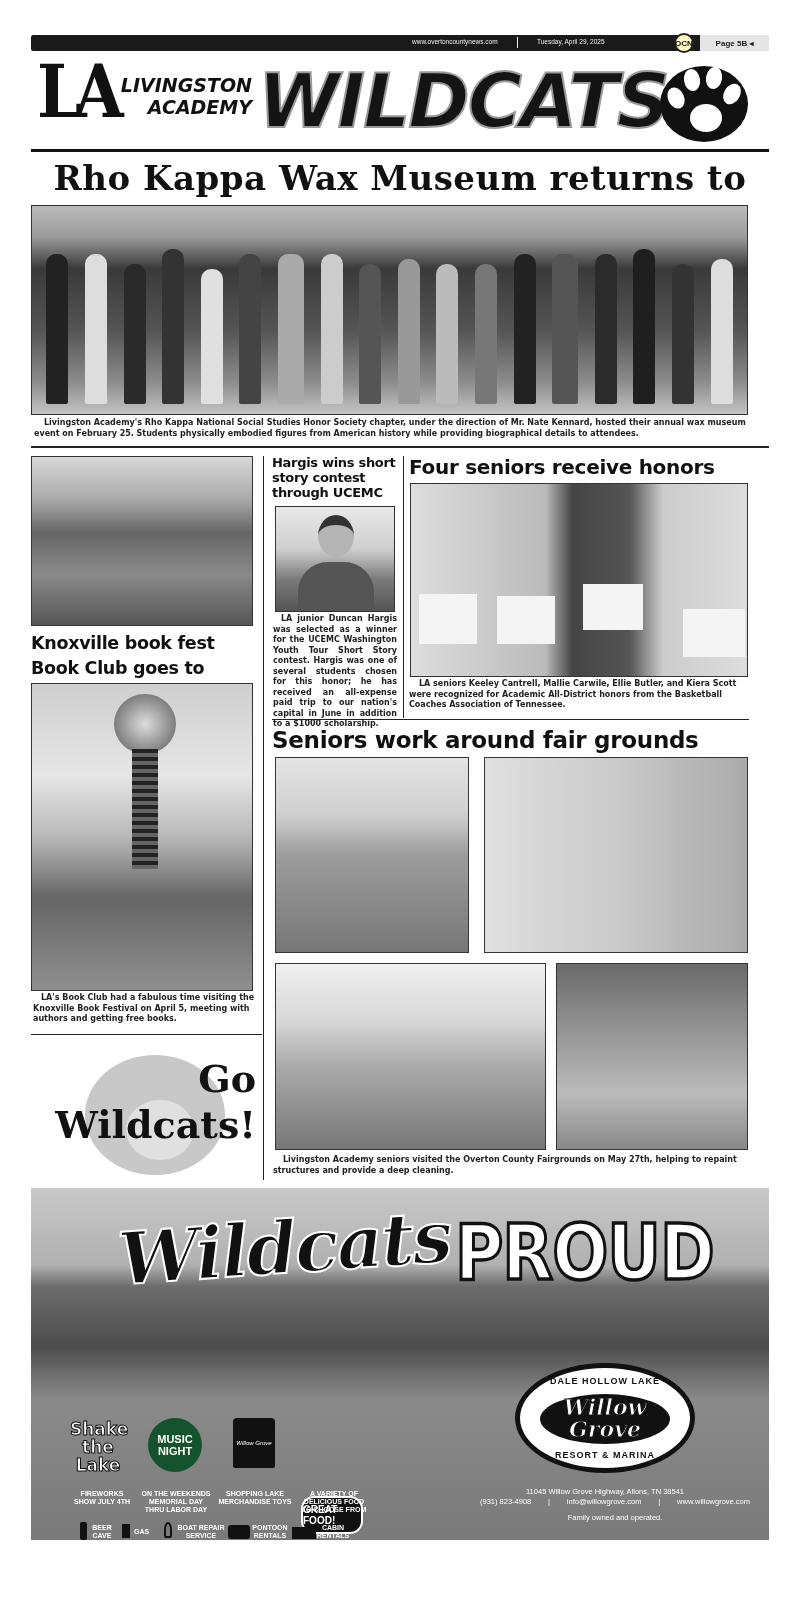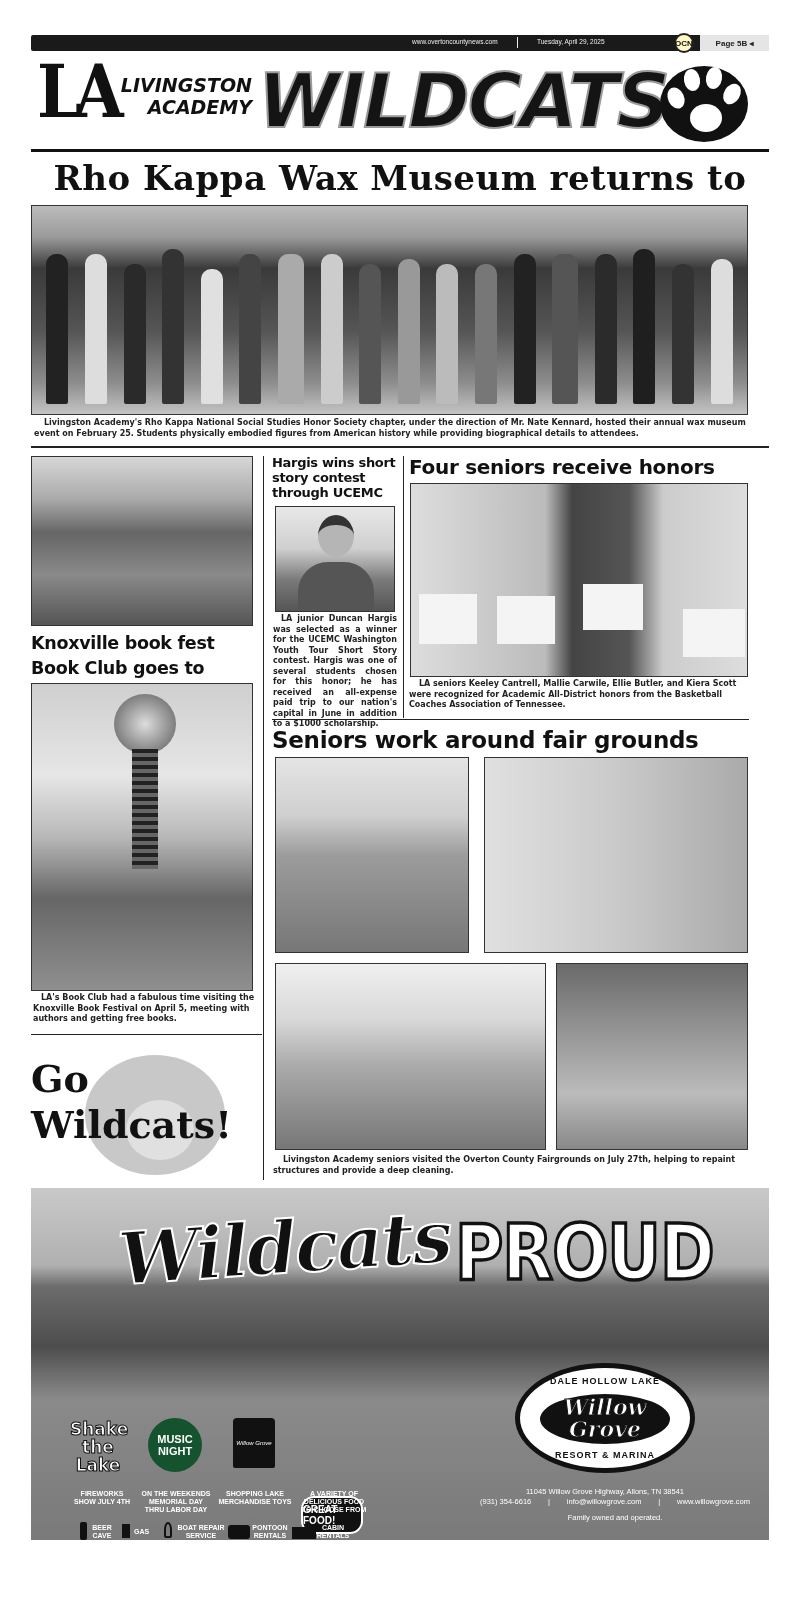--- a/index.html
+++ b/index.html
@@ -94,21 +94,21 @@
 <div class="abs photo" style="left:31px;top:683px;width:222px;height:308px;background:linear-gradient(#cfcfcf 0%,#e6e6e6 30%,#b8b8b8 50%,#666 70%,#8f8f8f 100%);">
   <div style="position:absolute;left:82px;top:10px;width:62px;height:60px;border-radius:50%;background:radial-gradient(#ddd,#555);"></div>
   <div style="position:absolute;left:100px;top:65px;width:26px;height:120px;background:repeating-linear-gradient(#222 0 4px,#666 4px 8px);"></div>
 </div>
 <div class="abs caption" style="left:33px;top:993px;width:222px;text-indent:8px;">LA's Book Club had a fabulous time visiting the Knoxville Book Festival on April 5, meeting with authors and getting free books.</div>
 <div class="abs hrule" style="left:31px;top:1034px;width:231px;"></div>
 <svg class="abs" style="left:80px;top:1040px;width:150px;height:138px;" viewBox="0 0 150 138">
   <ellipse cx="75" cy="75" rx="70" ry="60" fill="#c8c8c8"></ellipse>
   <ellipse cx="80" cy="90" rx="34" ry="30" fill="#e0e0e0"></ellipse>
 </svg>
-<div class="abs" style="left:31px;top:1056px;width:225px;text-align:left;font-family:'DejaVu Serif',serif;font-weight:bold;font-size:38px;line-height:46px;color:#111;">
+<div class="abs" style="left:31px;top:1056px;width:225px;text-align:right;font-family:'DejaVu Serif',serif;font-weight:bold;font-size:38px;line-height:46px;color:#111;">
   <div>Go</div>
   <div>Wildcats!</div>
 </div>
 
 <div class="abs vrule" style="left:263px;top:456px;height:724px;"></div>
 
 <div class="abs sub-head" style="left:272px;top:455px;width:128px;font-size:13px;line-height:15px;">Hargis wins short story contest through UCEMC</div>
 <div class="abs photo" style="left:275px;top:506px;width:120px;height:106px;background:linear-gradient(#e8e8e8 0%,#cfcfcf 40%,#7a7a7a 70%,#555 100%);">
   <div style="position:absolute;left:42px;top:8px;width:36px;height:42px;border-radius:50%;background:#b5b5b5;border-top:10px solid #333;"></div>
   <div style="position:absolute;left:22px;top:55px;width:76px;height:55px;border-radius:30px 30px 0 0;background:#555;"></div>
@@ -125,21 +125,21 @@
   <div style="position:absolute;left:272px;top:125px;width:62px;height:48px;background:#f4f4f4;"></div>
 </div>
 <div class="abs caption" style="left:409px;top:679px;width:342px;text-indent:10px;">LA seniors Keeley Cantrell, Mallie Carwile, Ellie Butler, and Kiera Scott were recognized for Academic All-District honors from the Basketball Coaches Association of Tennessee.</div>
 <div class="abs hrule" style="left:272px;top:719px;width:477px;"></div>
 
 <div class="abs sub-head" style="left:272px;top:726px;width:478px;font-size:23px;line-height:28px;">Seniors work around fair grounds</div>
 <div class="abs photo" style="left:275px;top:757px;width:194px;height:196px;background:linear-gradient(#e4e4e4 0%,#cfcfcf 30%,#9c9c9c 50%,#777 100%);"></div>
 <div class="abs photo" style="left:484px;top:757px;width:264px;height:196px;background:linear-gradient(90deg,#e0e0e0 0%,#cacaca 50%,#aaa 100%);"></div>
 <div class="abs photo" style="left:275px;top:963px;width:271px;height:187px;background:linear-gradient(#f0f0f0 0%,#d8d8d8 30%,#aaa 55%,#777 100%);"></div>
 <div class="abs photo" style="left:556px;top:963px;width:192px;height:187px;background:linear-gradient(#6a6a6a 0%,#999 40%,#bbb 70%,#888 100%);"></div>
-<div class="abs caption" style="left:273px;top:1155px;width:478px;text-indent:10px;">Livingston Academy seniors visited the Overton County Fairgrounds on July 27th, helping to repaint structures and provide a deep cleaning.</div>
+<div class="abs caption" style="left:273px;top:1155px;width:478px;text-indent:10px;">Livingston Academy seniors visited the Overton County Fairgrounds on May 27th, helping to repaint structures and provide a deep cleaning.</div>
 
 <div class="abs ad"></div>
 <div class="abs ad-wildcats">Wildcats</div>
 <div class="abs ad-proud">PROUD</div>
 <div class="abs ad-badge">
   <div style="position:absolute;left:0;top:8px;width:100%;text-align:center;font-size:9px;font-weight:bold;letter-spacing:1px;">DALE HOLLOW LAKE</div>
   <div style="position:absolute;left:20px;top:26px;width:130px;height:50px;border-radius:50%;background:#111;"></div>
   <div style="position:absolute;left:0;top:28px;width:100%;text-align:center;font-family:'DejaVu Serif',serif;font-style:italic;font-weight:bold;font-size:22px;line-height:22px;color:#fff;-webkit-text-stroke:1px #111;">
     <div>Willow</div>
     <div>Grove</div>
@@ -163,19 +163,19 @@
 <div class="abs amen" style="left:134px;top:1528px;">GAS</div>
 <div class="abs" style="left:164px;top:1522px;width:8px;height:16px;border:2px solid #111;border-radius:50% 50% 2px 2px;"></div>
 <div class="abs amen" style="left:176px;top:1524px;width:50px;text-align:center;">BOAT REPAIR SERVICE</div>
 <div class="abs" style="left:228px;top:1525px;width:22px;height:14px;background:#111;border-radius:3px;"></div>
 <div class="abs amen" style="left:252px;top:1524px;width:36px;text-align:center;">PONTOON RENTALS</div>
 <div class="abs" style="left:292px;top:1527px;width:24px;height:12px;background:#111;"></div>
 <div class="abs amen" style="left:316px;top:1524px;width:34px;text-align:center;">CABIN RENTALS</div>
 
 <div class="abs contact" style="left:480px;top:1487px;width:250px;">11045 Willow Grove Highway, Allons, TN 38541</div>
 <div class="abs contact" style="left:480px;top:1497px;width:270px;display:flex;justify-content:space-between;">
-  <span>(931) 354-6616</span>
+  <span>(931) 823-4908</span>
   <span>|</span>
   <span>info@willowgrove.com</span>
   <span>|</span>
   <span>www.willowgrove.com</span>
 </div>
 <div class="abs contact" style="left:480px;top:1513px;width:270px;">Family owned and operated.</div>
 
 </body></html>

